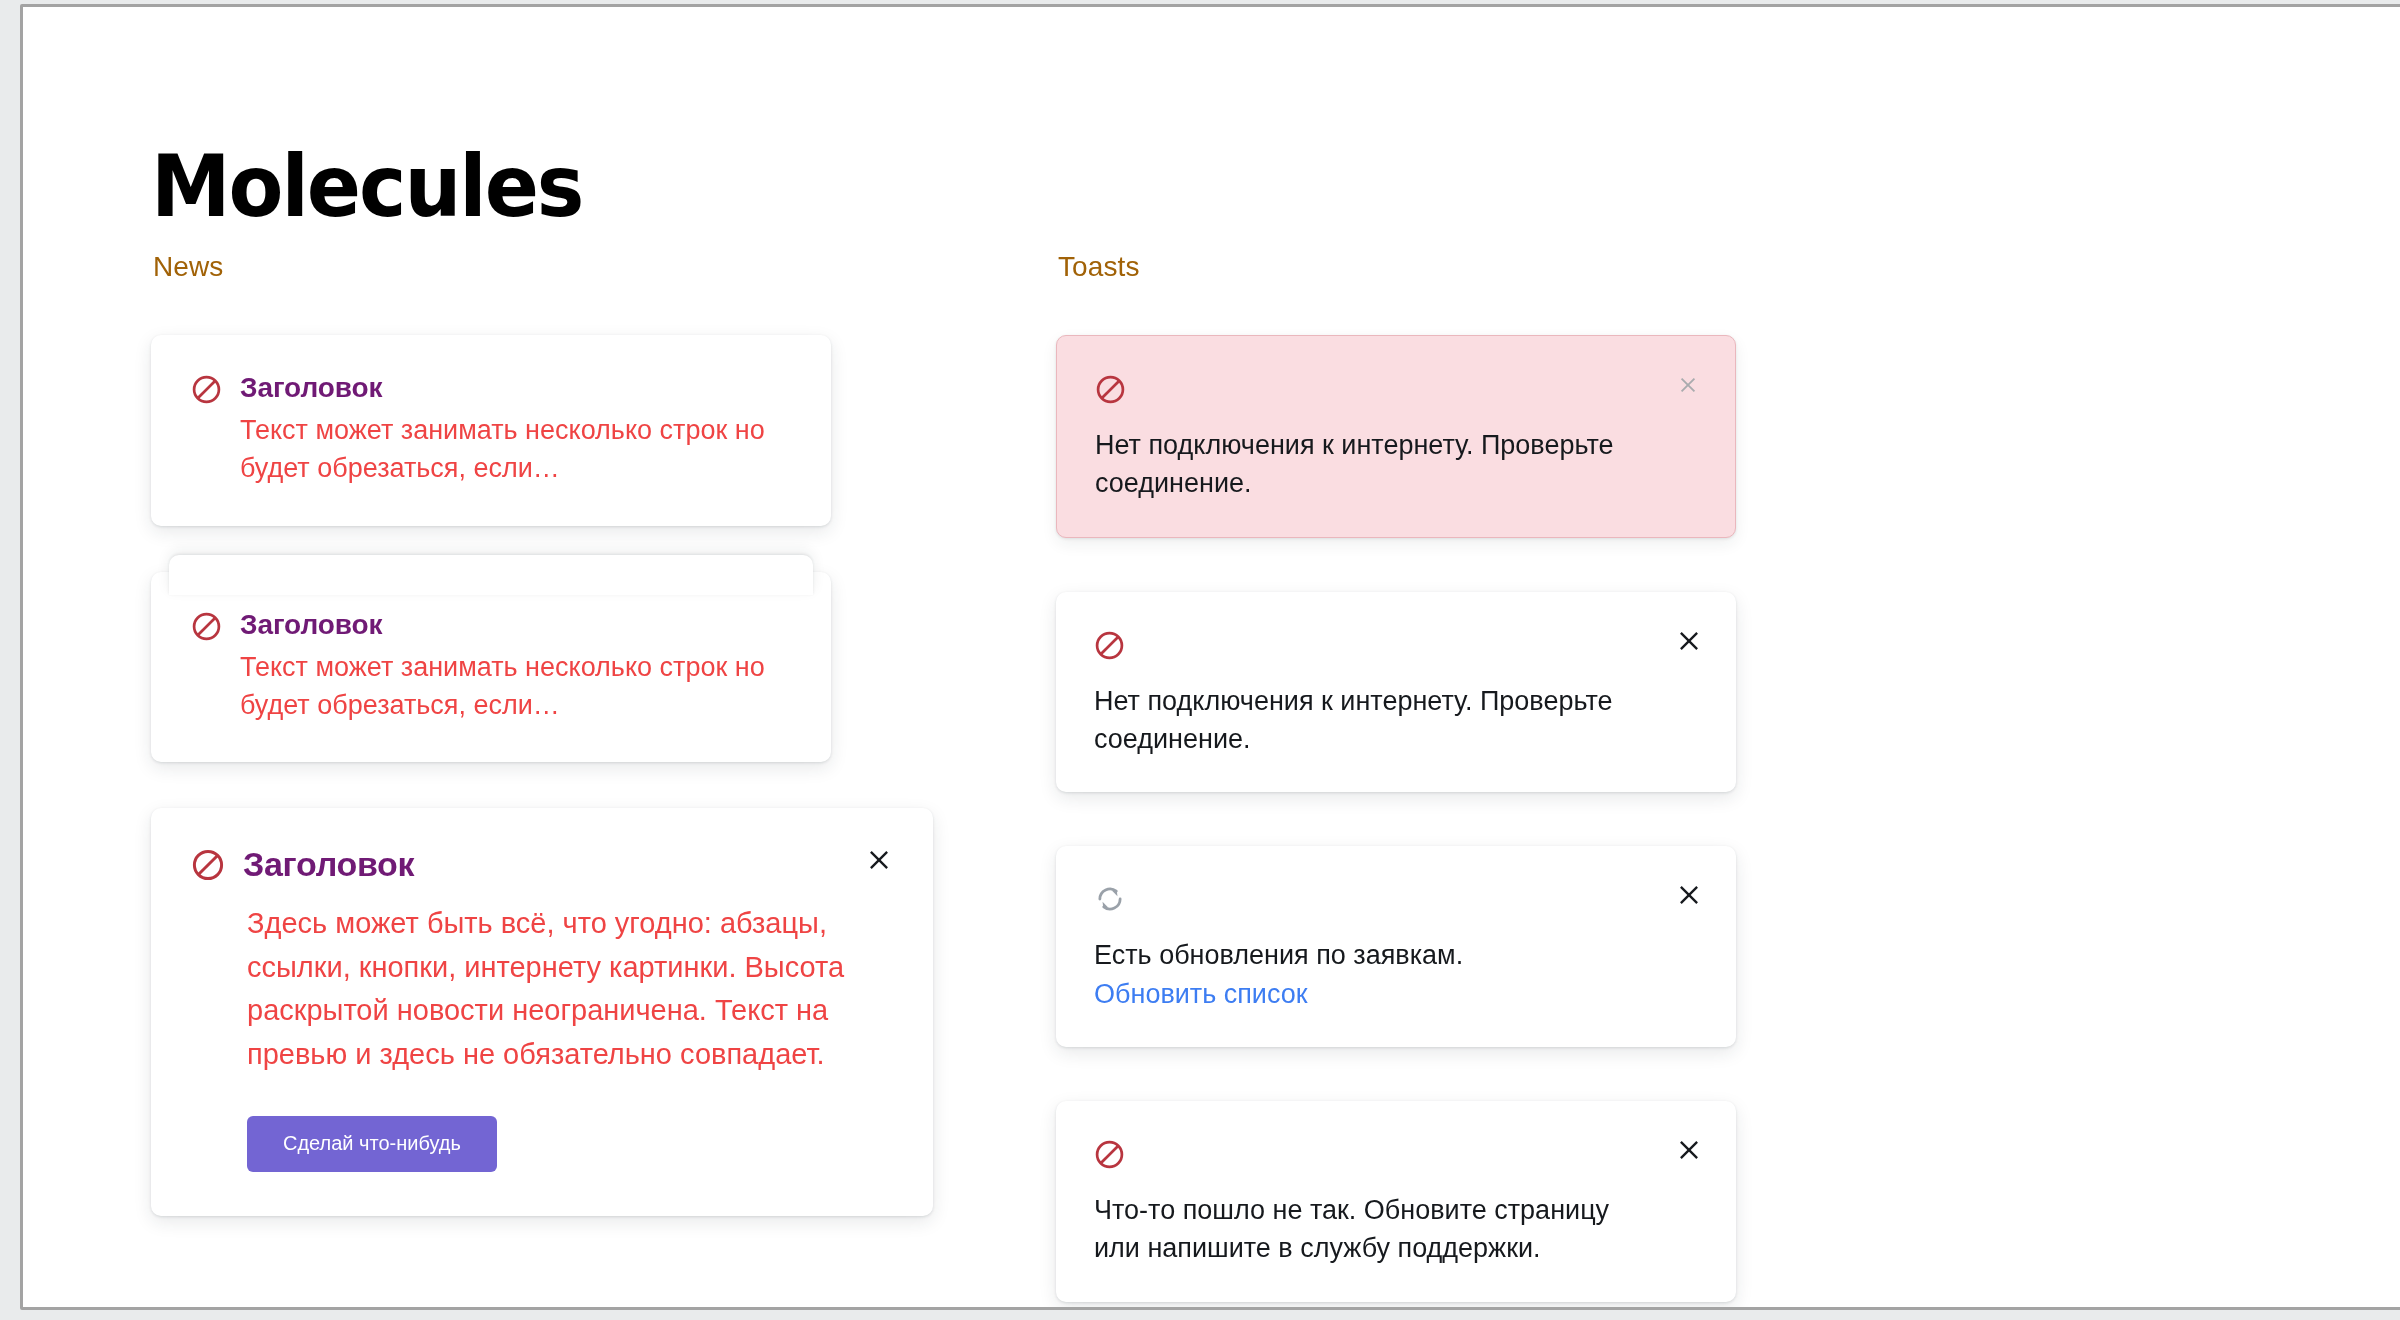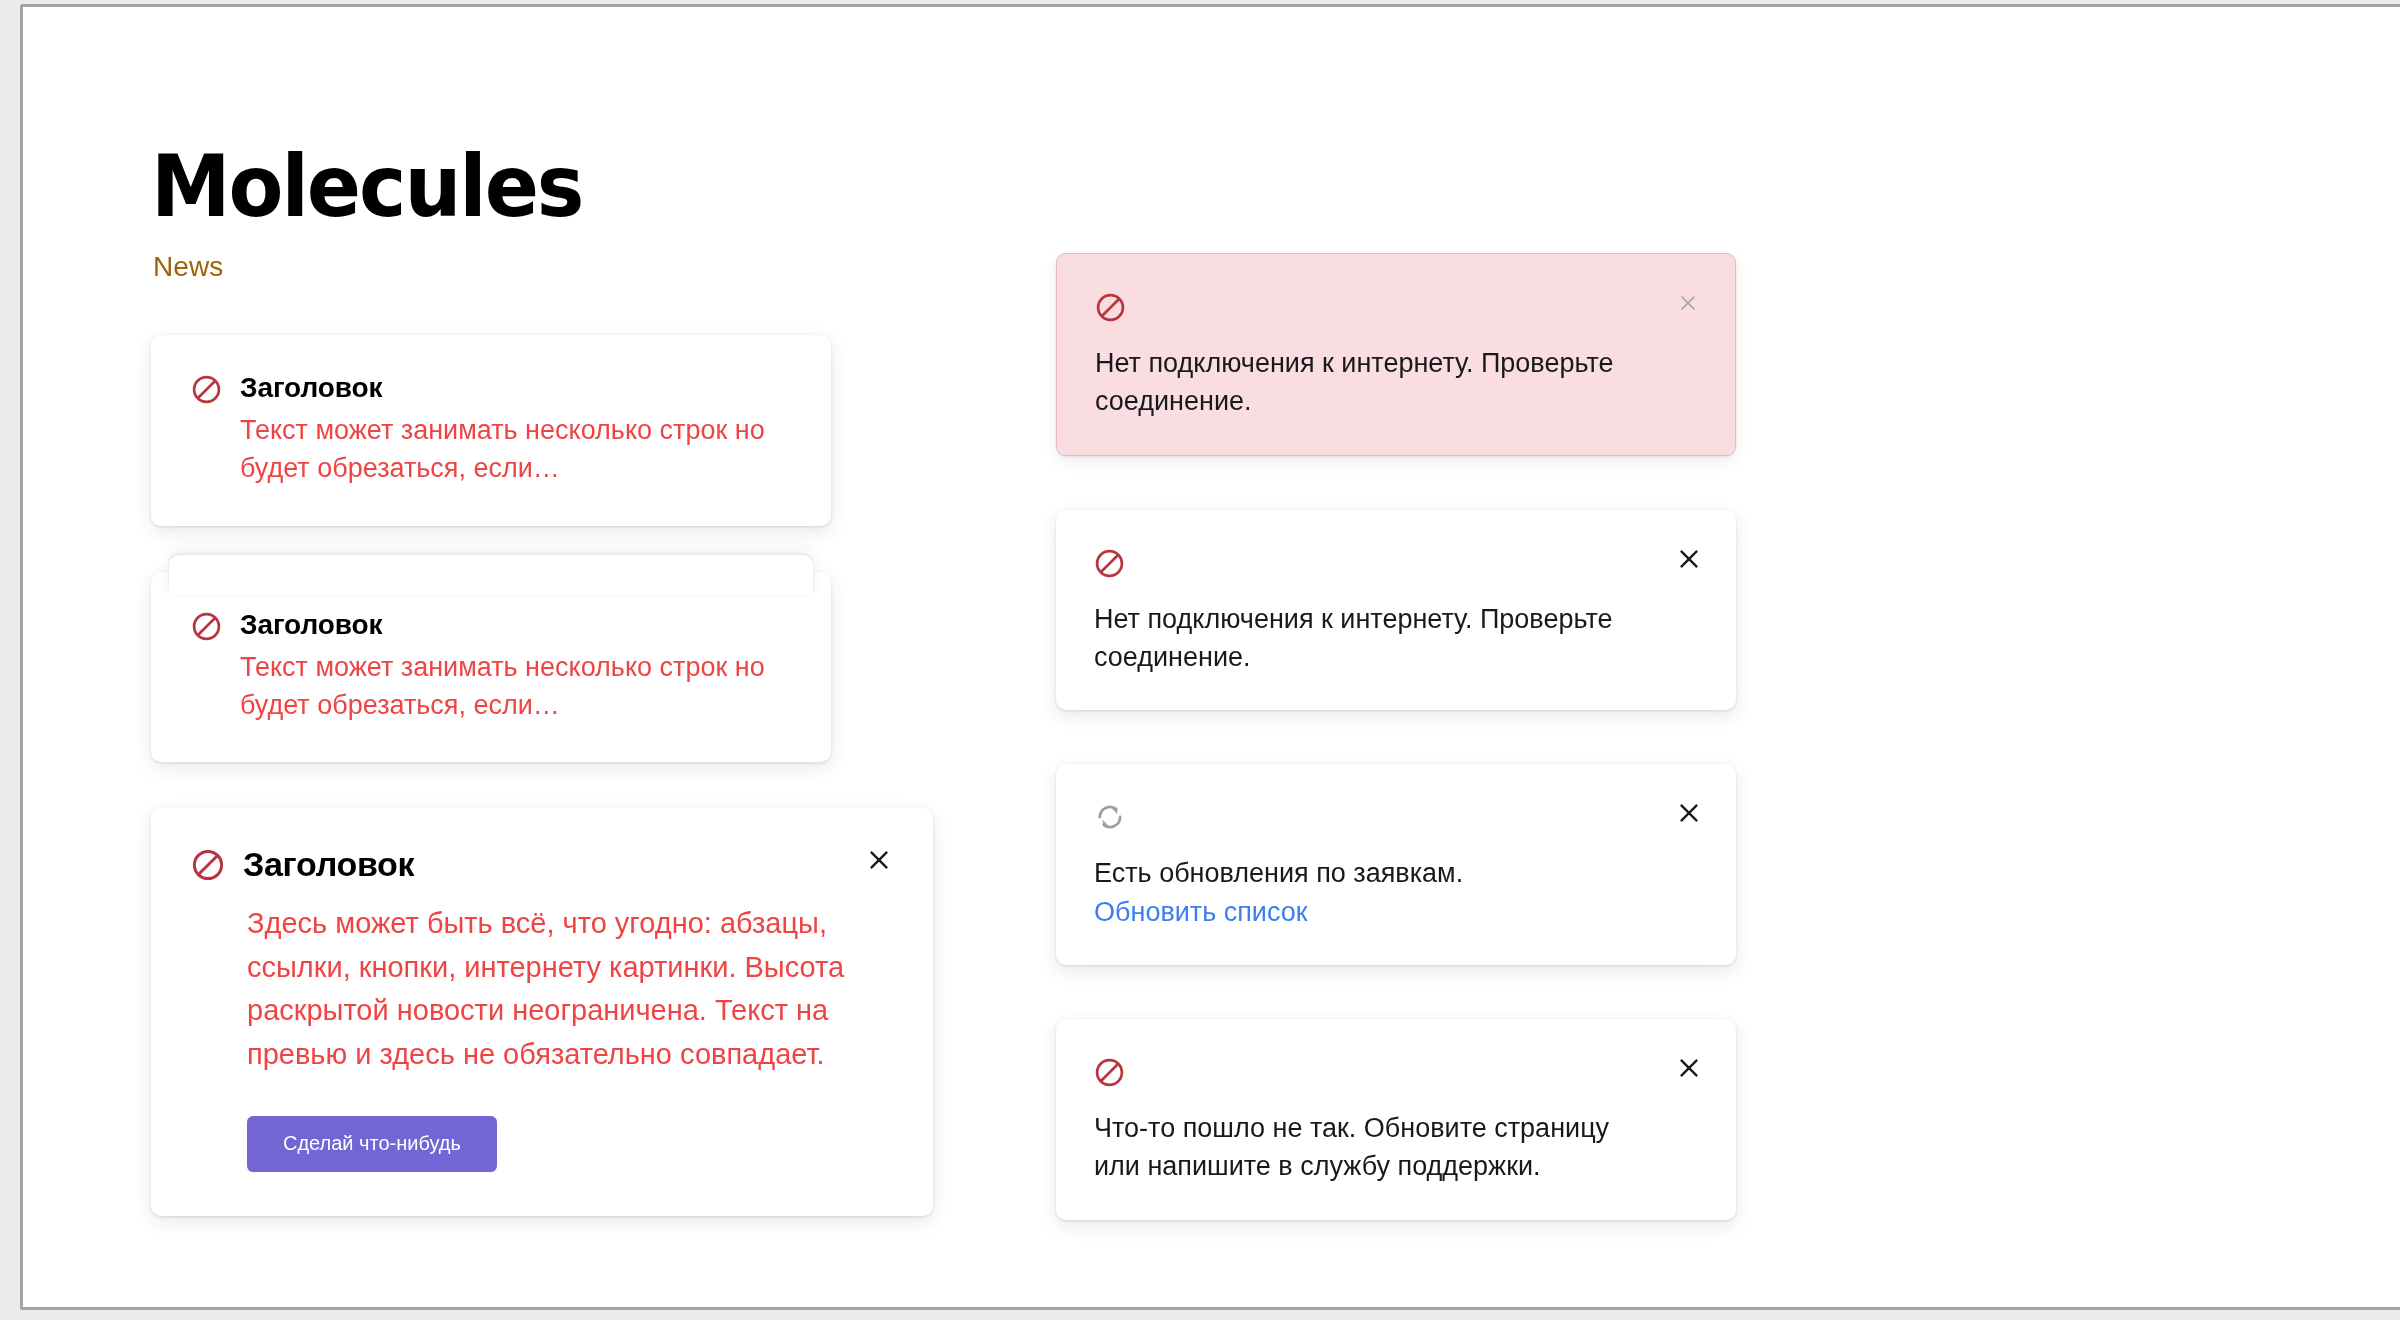--- a/index.html
+++ b/index.html
@@ -104,21 +104,21 @@
 
   .news-head {
     display: flex;
     align-items: flex-start;
     gap: 18px;
   }
   .news-head .ico-forbidden { margin-top: 3px; }
   .news-title {
     font-size: 28px;
     font-weight: 700;
-    color: #000000;
+    color: #701a75;
     line-height: 1.18;
     letter-spacing: -0.1px;
   }
   .news-title.big { font-size: 34px; letter-spacing: -0.3px; }
 
   .news-body {
     font-size: 27px;
     font-weight: 400;
     color: #ef4444;
     line-height: 1.42;
@@ -255,20 +255,21 @@
             <div class="news-title big">Заголовок</div>
           </div>
           <div class="news-body big">Здесь может быть всё, что угодно: абзацы, ссылки, кнопки, интернету картинки. Высота раскрытой новости неограничена. Текст на превью и здесь не обязательно совпадает.</div>
           <button class="action-btn">Сделай что-нибудь</button>
         </div>
 
       </div>
     </div>
 
     <div class="col col-toast">
+      <div class="col-label">Toasts</div>
 
       <div class="toast-list">
 
         <div class="toast error">
           <svg class="ico ico-forbidden" viewBox="0 0 24 24" aria-hidden="true">
             <circle cx="12" cy="12" r="9.6" fill="none" stroke="#b8353f" stroke-width="2.1"></circle>
             <line x1="5.6" y1="18.4" x2="18.4" y2="5.6" stroke="#b8353f" stroke-width="2.1"></line>
           </svg>
           <div class="toast-text">Нет подключения к интернету. Проверьте соединение.</div>
           <div class="toast-close">

